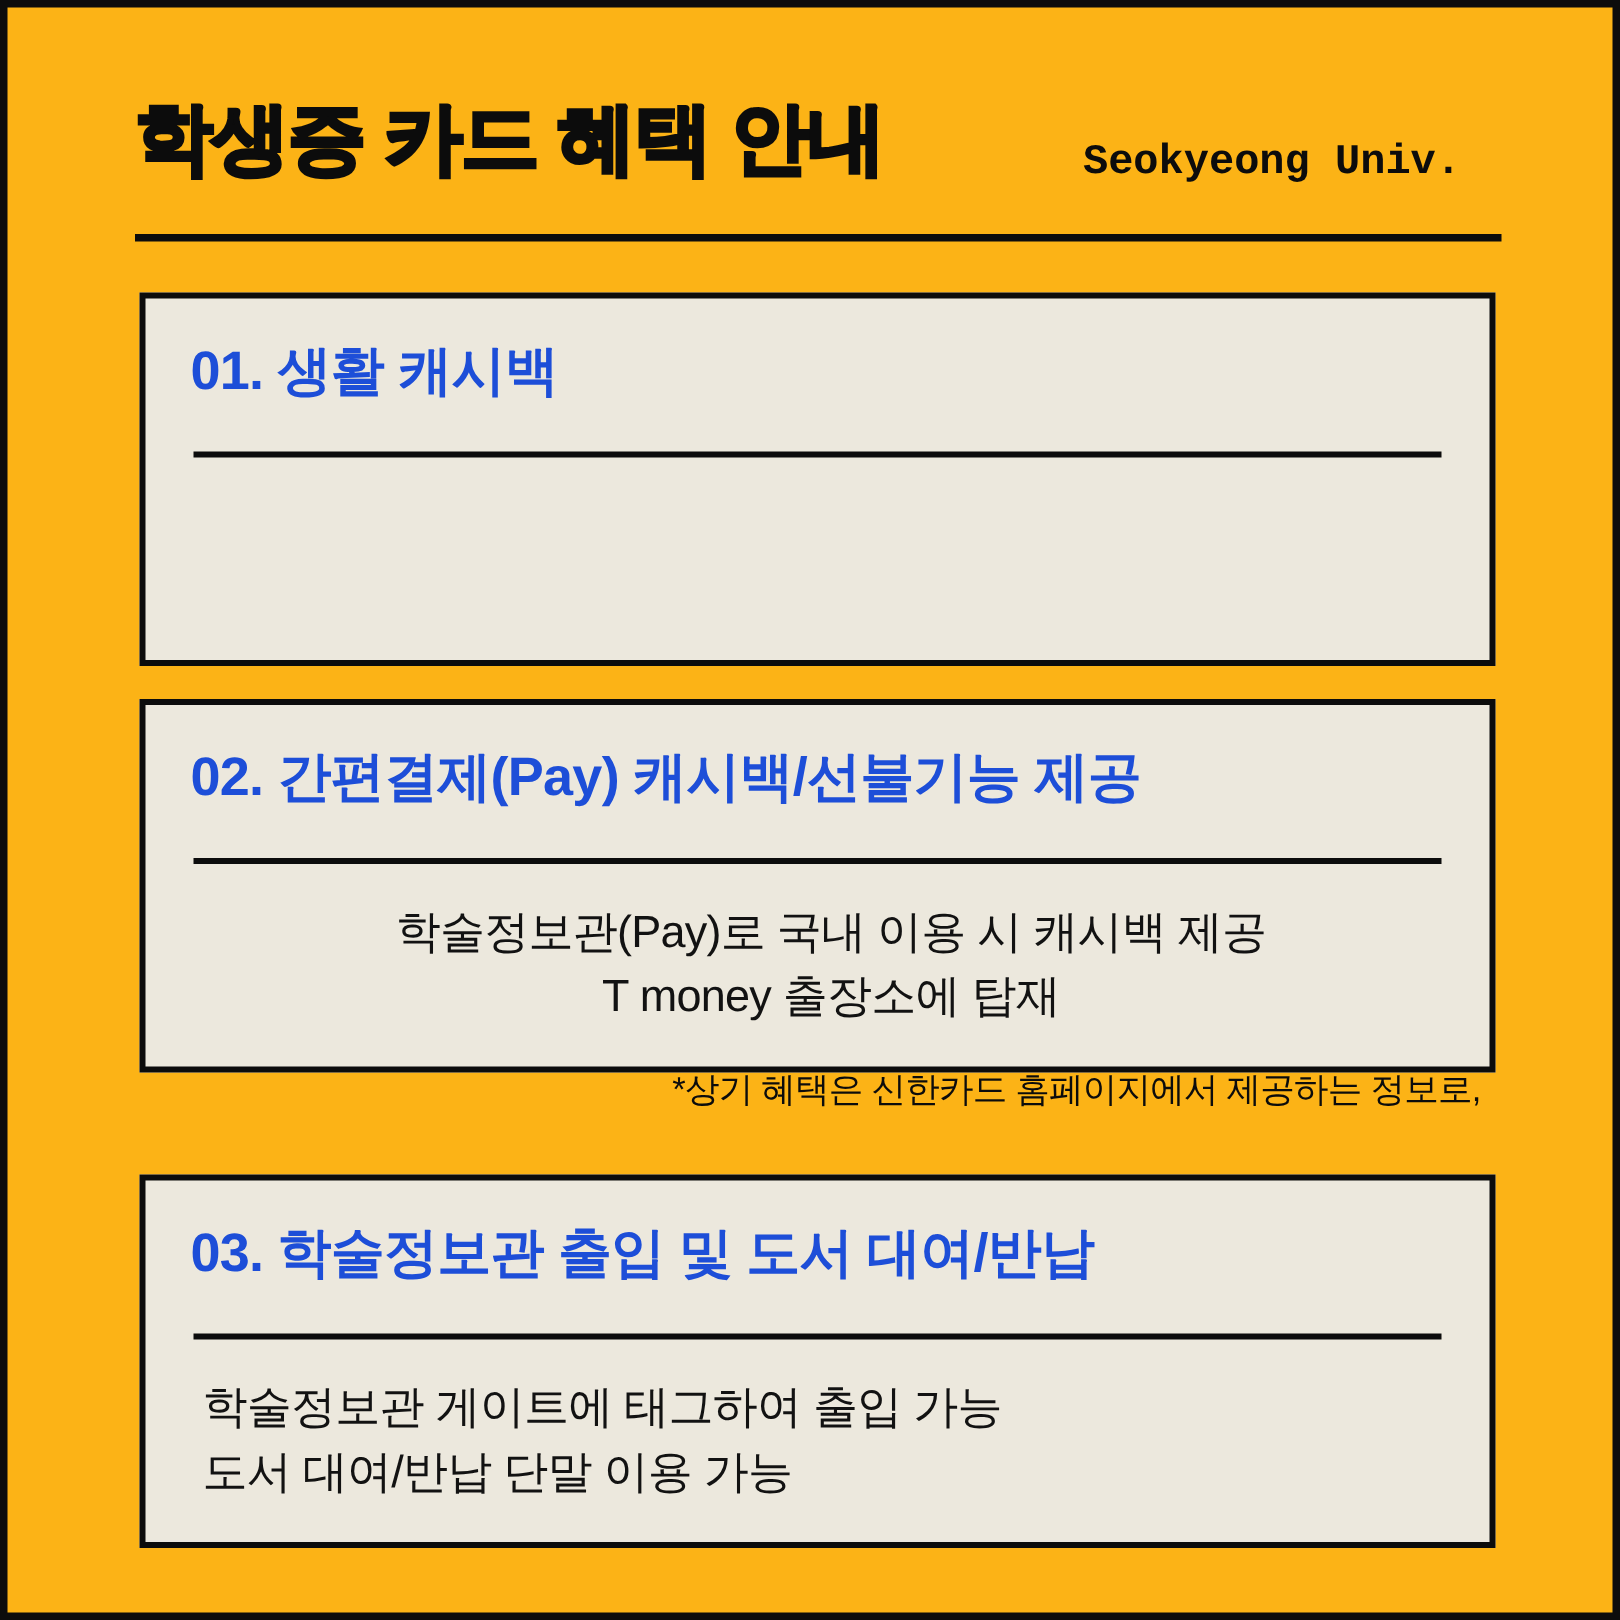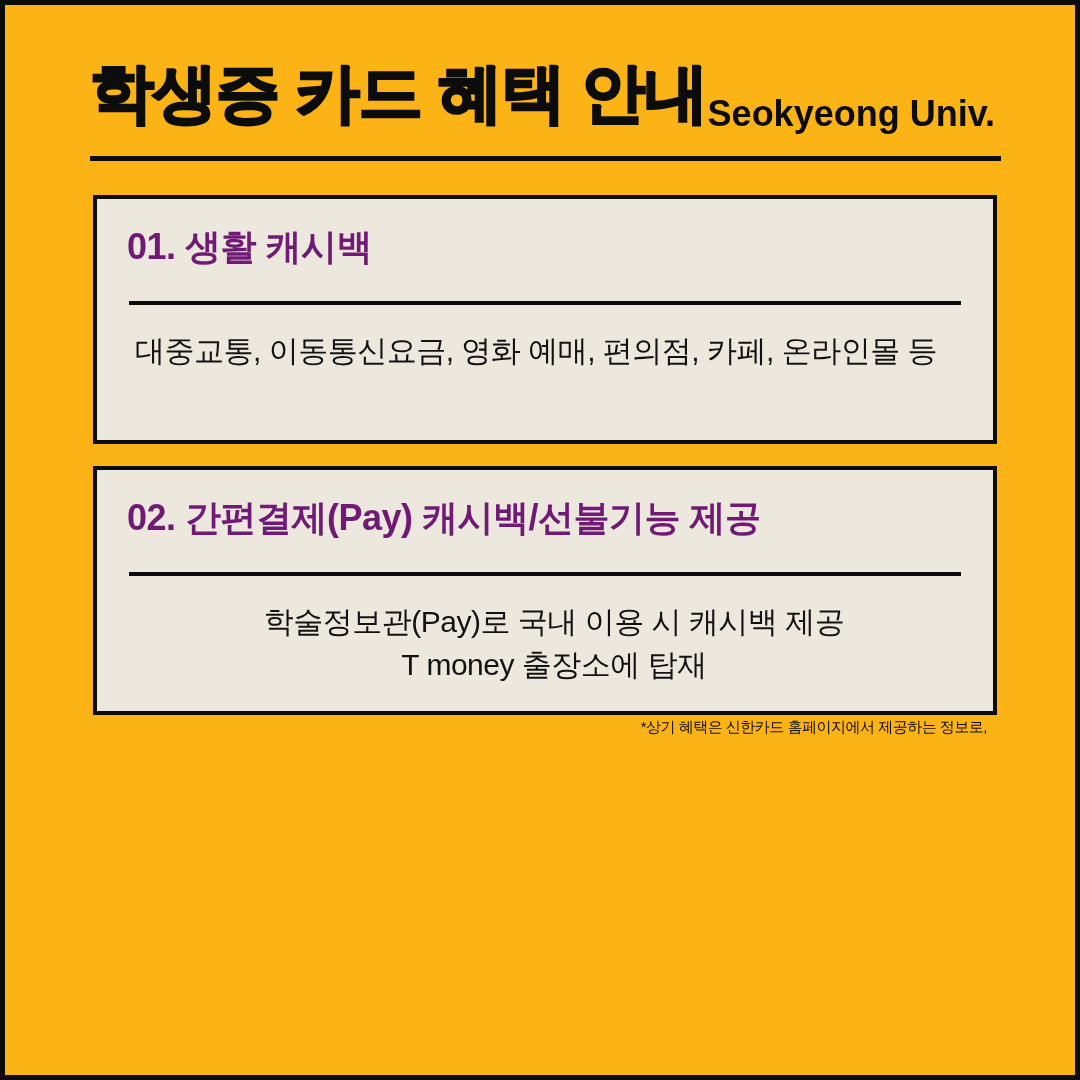--- a/index.html
+++ b/index.html
@@ -15,34 +15,34 @@
     background: #FCB316;
     border: 5px solid #0C0C0C;
     overflow: hidden;
   }
 
   
   .page-title {
     position: absolute;
     left: 85px;
     top: 48px;
-    font-size: 64px;
+    font-size: 52px;
     line-height: 80px;
     font-weight: 900;
     color: #0C0C0C;
     letter-spacing: -1px;
     -webkit-text-stroke: 2.5px #0C0C0C;
     white-space: nowrap;
   }
   .univ-name {
     position: absolute;
-    right: 80px;
+    right: 101px;
     top: 88px;
-    font-family: Liberation Sans, sans-serif;
-    font-size: 36px;
+    font-family: Liberation Mono, monospace;
+    font-size: 28px;
     font-weight: 600;
     color: #0C0C0C;
     white-space: nowrap;
   }
   .title-rule {
     position: absolute;
     left: 85px;
     width: 911px;
     top: 151px;
     height: 5px;
@@ -60,21 +60,21 @@
   }
   .card-1 { top: 190px; }
   .card-2 { top: 461px; text-align: center; }
   .card-3 { top: 778px; }
   .card-heading {
     position: absolute;
     left: 30px;
     top: 24px;
     font-size: 36px;
     font-weight: 700;
-    color: #701a75;
+    color: #1d4ed8;
     letter-spacing: -0.5px;
     white-space: nowrap;
   }
   .card-divider {
     position: absolute;
     left: 32px;
     right: 32px;
     top: 102px;
     height: 4px;
     background: #0C0C0C;
@@ -96,21 +96,21 @@
 
   
   .note {
     position: absolute;
     right: 88px;
     left: 88px;
     top: 708px;
     text-align: right;
   }
   .note-line {
-    font-size: 15px;
+    font-size: 23px;
     line-height: 27px;
     font-weight: 400;
     color: #0C0C0C;
     letter-spacing: -0.5px;
     white-space: nowrap;
   }
 </style>
 </head>
 <body>
 
@@ -119,31 +119,38 @@
   <header>
     <h1 class="page-title">학생증 카드 혜택 안내</h1>
     <div class="univ-name">Seokyeong Univ.</div>
     <div class="title-rule"></div>
   </header>
 
   <section class="card card-1">
     <h2 class="card-heading">01. 생활 캐시백</h2>
     <div class="card-divider"></div>
     <div class="card-body">
-      <p class="card-line">대중교통, 이동통신요금, 영화 예매, 편의점, 카페, 온라인몰 등</p>
     </div>
   </section>
 
   <section class="card card-2">
     <h2 class="card-heading">02. 간편결제(Pay) 캐시백/선불기능 제공</h2>
     <div class="card-divider"></div>
     <div class="card-body">
       <p class="card-line">학술정보관(Pay)로 국내 이용 시 캐시백 제공</p>
       <p class="card-line">T money 출장소에 탑재</p>
     </div>
   </section>
 
   <div class="note">
     <p class="note-line">*상기 혜택은 신한카드 홈페이지에서 제공하는 정보로,</p>
   </div>
 
+  <section class="card card-3">
+    <h2 class="card-heading">03. 학술정보관 출입 및 도서 대여/반납</h2>
+    <div class="card-divider"></div>
+    <div class="card-body">
+      <p class="card-line">학술정보관 게이트에 태그하여 출입 가능</p>
+      <p class="card-line">도서 대여/반납 단말 이용 가능</p>
+    </div>
+  </section>
 
 </div>
 
 </body></html>

